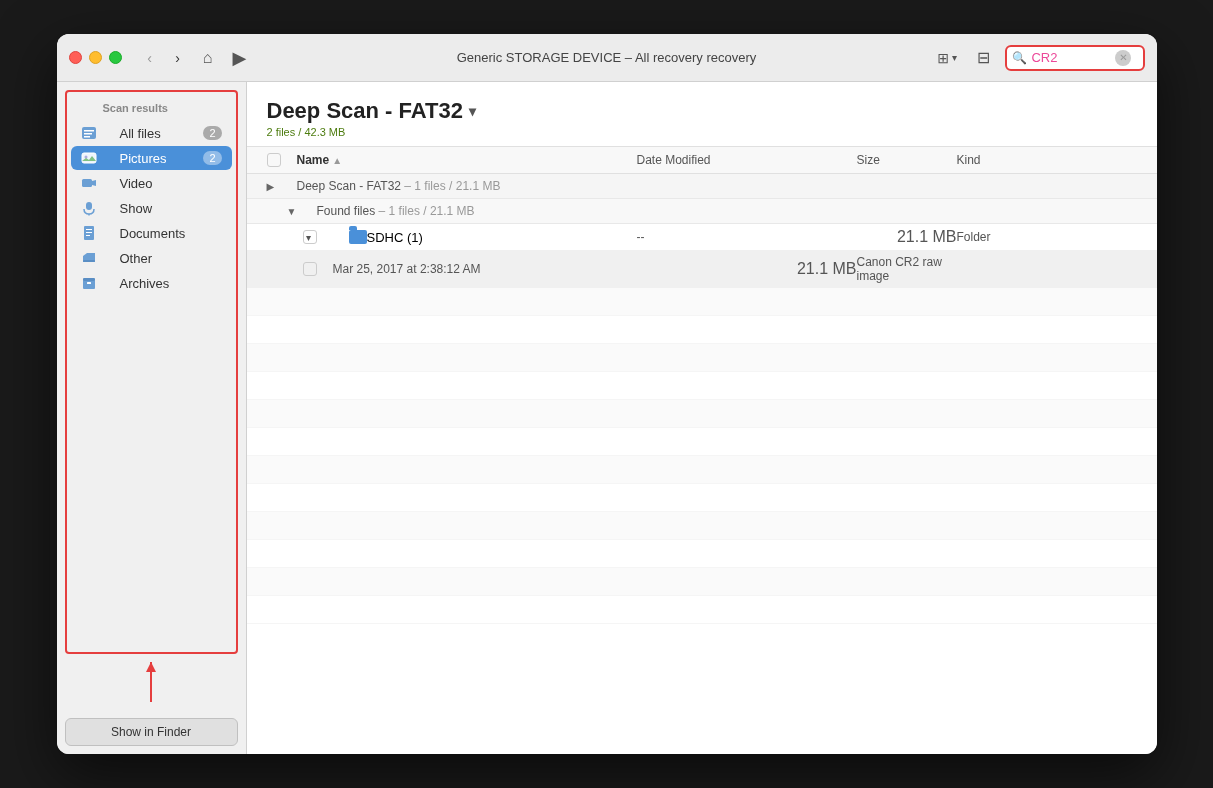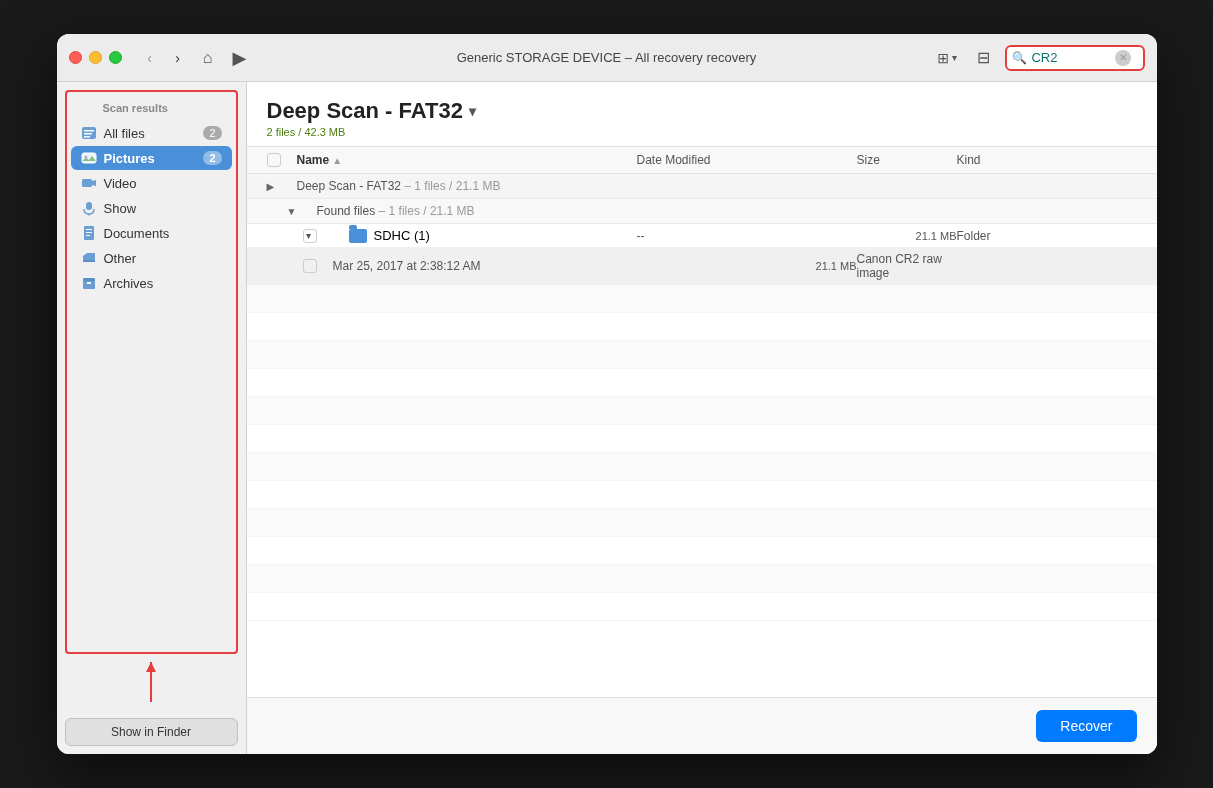--- a/index.html
+++ b/index.html
@@ -124,21 +124,21 @@
       width: 140px;
     }
     .search-icon-inner {
       color: #999;
       font-size: 12px;
     }
     .search-input {
       border: none;
       outline: none;
       font-size: 13px;
-      color: #0f766e;
+      color: #ec4899;
       width: 80px;
       background: transparent;
     }
     .search-clear {
       color: #999;
       cursor: pointer;
       font-size: 14px;
       background: #ccc;
       border-radius: 50%;
       width: 16px;
@@ -182,27 +182,26 @@
     }
     .sidebar-item {
       display: flex;
       align-items: center;
       padding: 4px 10px;
       cursor: pointer;
       border-radius: 6px;
       margin: 1px 4px;
       font-size: 13px;
       color: #333;
-      gap: 7px;
+      gap: 23px;
       position: relative;
     }
     .sidebar-item.active {
       background: #4a90d9;
       color: white;
-      font-weight: bold;
     }
     .sidebar-item .badge {
       margin-left: auto;
       background: #aaa;
       color: white;
       border-radius: 10px;
       padding: 1px 6px;
       font-size: 11px;
       min-width: 18px;
       text-align: center;
@@ -313,21 +312,20 @@
       border: 1px solid #ccc;
       border-radius: 3px;
       cursor: pointer;
       display: flex;
       align-items: center;
       justify-content: center;
     }
     .file-name-cell {
       display: flex;
       align-items: center;
-      gap: 7px;
       padding-left: 16px;
     }
     .folder-icon-img {
       width: 18px;
       height: 14px;
       background: #4a90d9;
       border-radius: 2px;
       position: relative;
       flex-shrink: 0;
     }
@@ -359,21 +357,21 @@
       content: '';
       position: absolute;
       top: 0;
       right: 0;
       width: 5px;
       height: 5px;
       background: #3a7bbf;
       clip-path: polygon(0 0, 100% 100%, 0 100%);
     }
     .cell-date { font-size: 12px; color: #555; }
-    .cell-size { font-size: 11px; color: #555; text-align: right; }
+    .cell-size { font-size: 16px; color: #555; text-align: right; }
     .cell-kind { font-size: 12px; color: #555; }
     
     .empty-row {
       height: 28px;
       border-bottom: 1px solid #f5f5f5;
       background: white;
     }
     .empty-row:nth-child(even) { background: #fafafa; }
     
     .content-footer {
@@ -632,18 +630,15 @@
         <div class="empty-row"></div>
         <div class="empty-row"></div>
         <div class="empty-row"></div>
         <div class="empty-row"></div>
         <div class="empty-row"></div>
         <div class="empty-row"></div>
         <div class="empty-row"></div>
         <div class="empty-row"></div>
       </div>
 
-      <div class="content-footer">
-        <button class="recover-btn">Recover</button>
-      </div>
     </div>
   </div>
 </div>
 
 </body></html>

